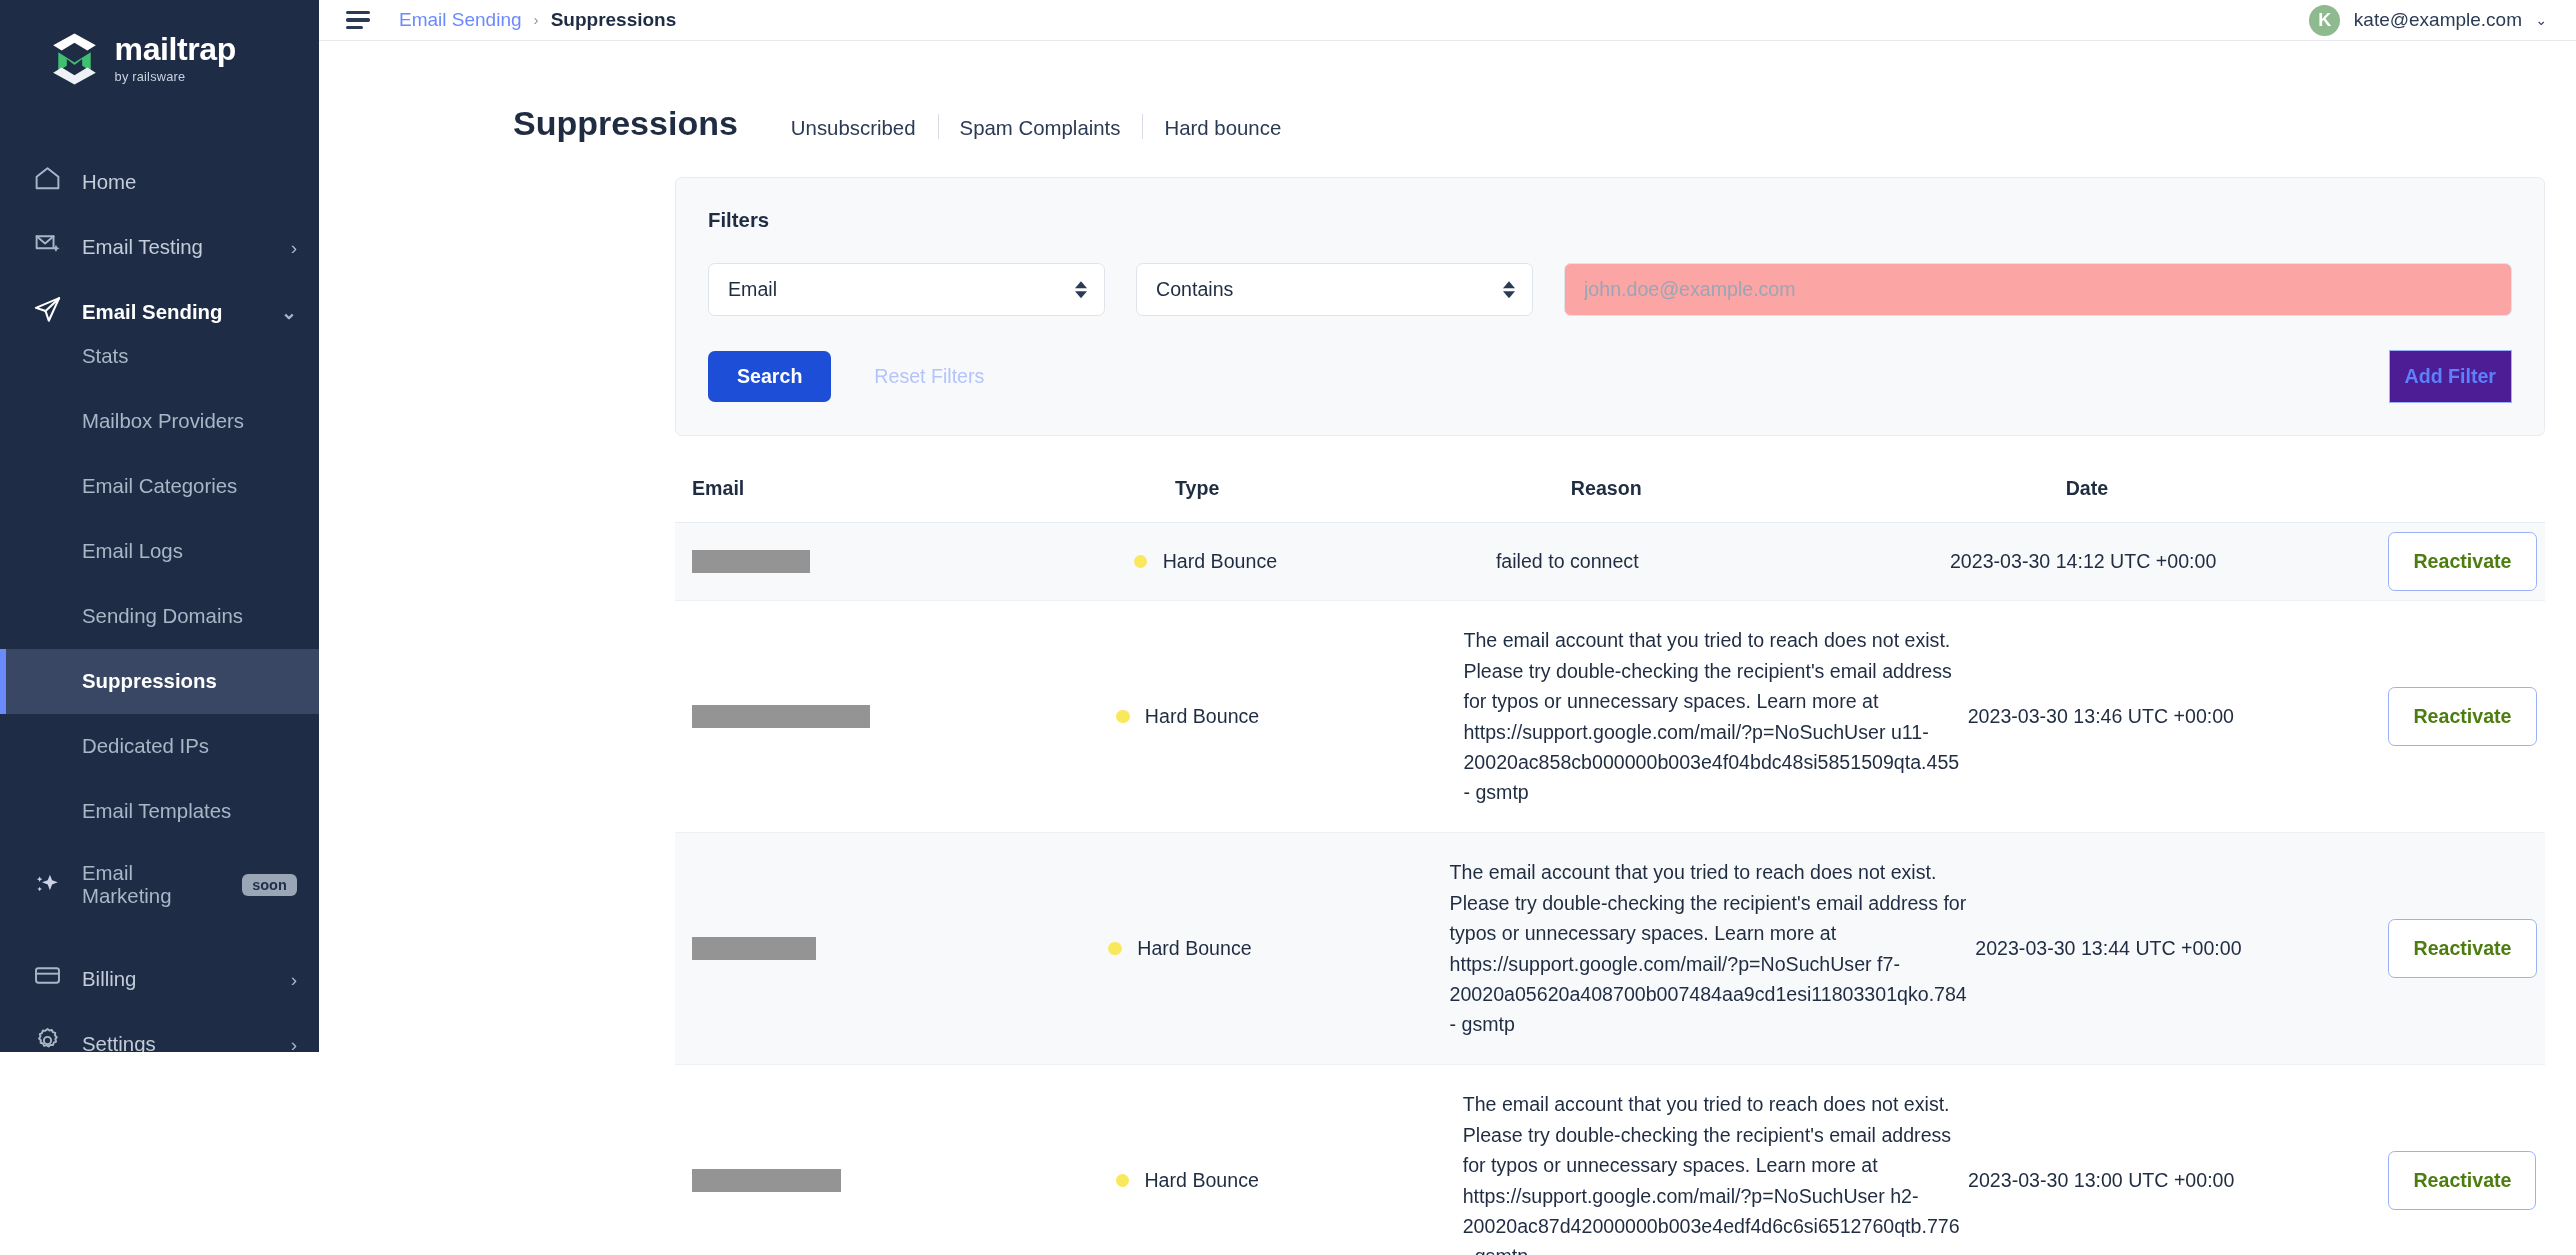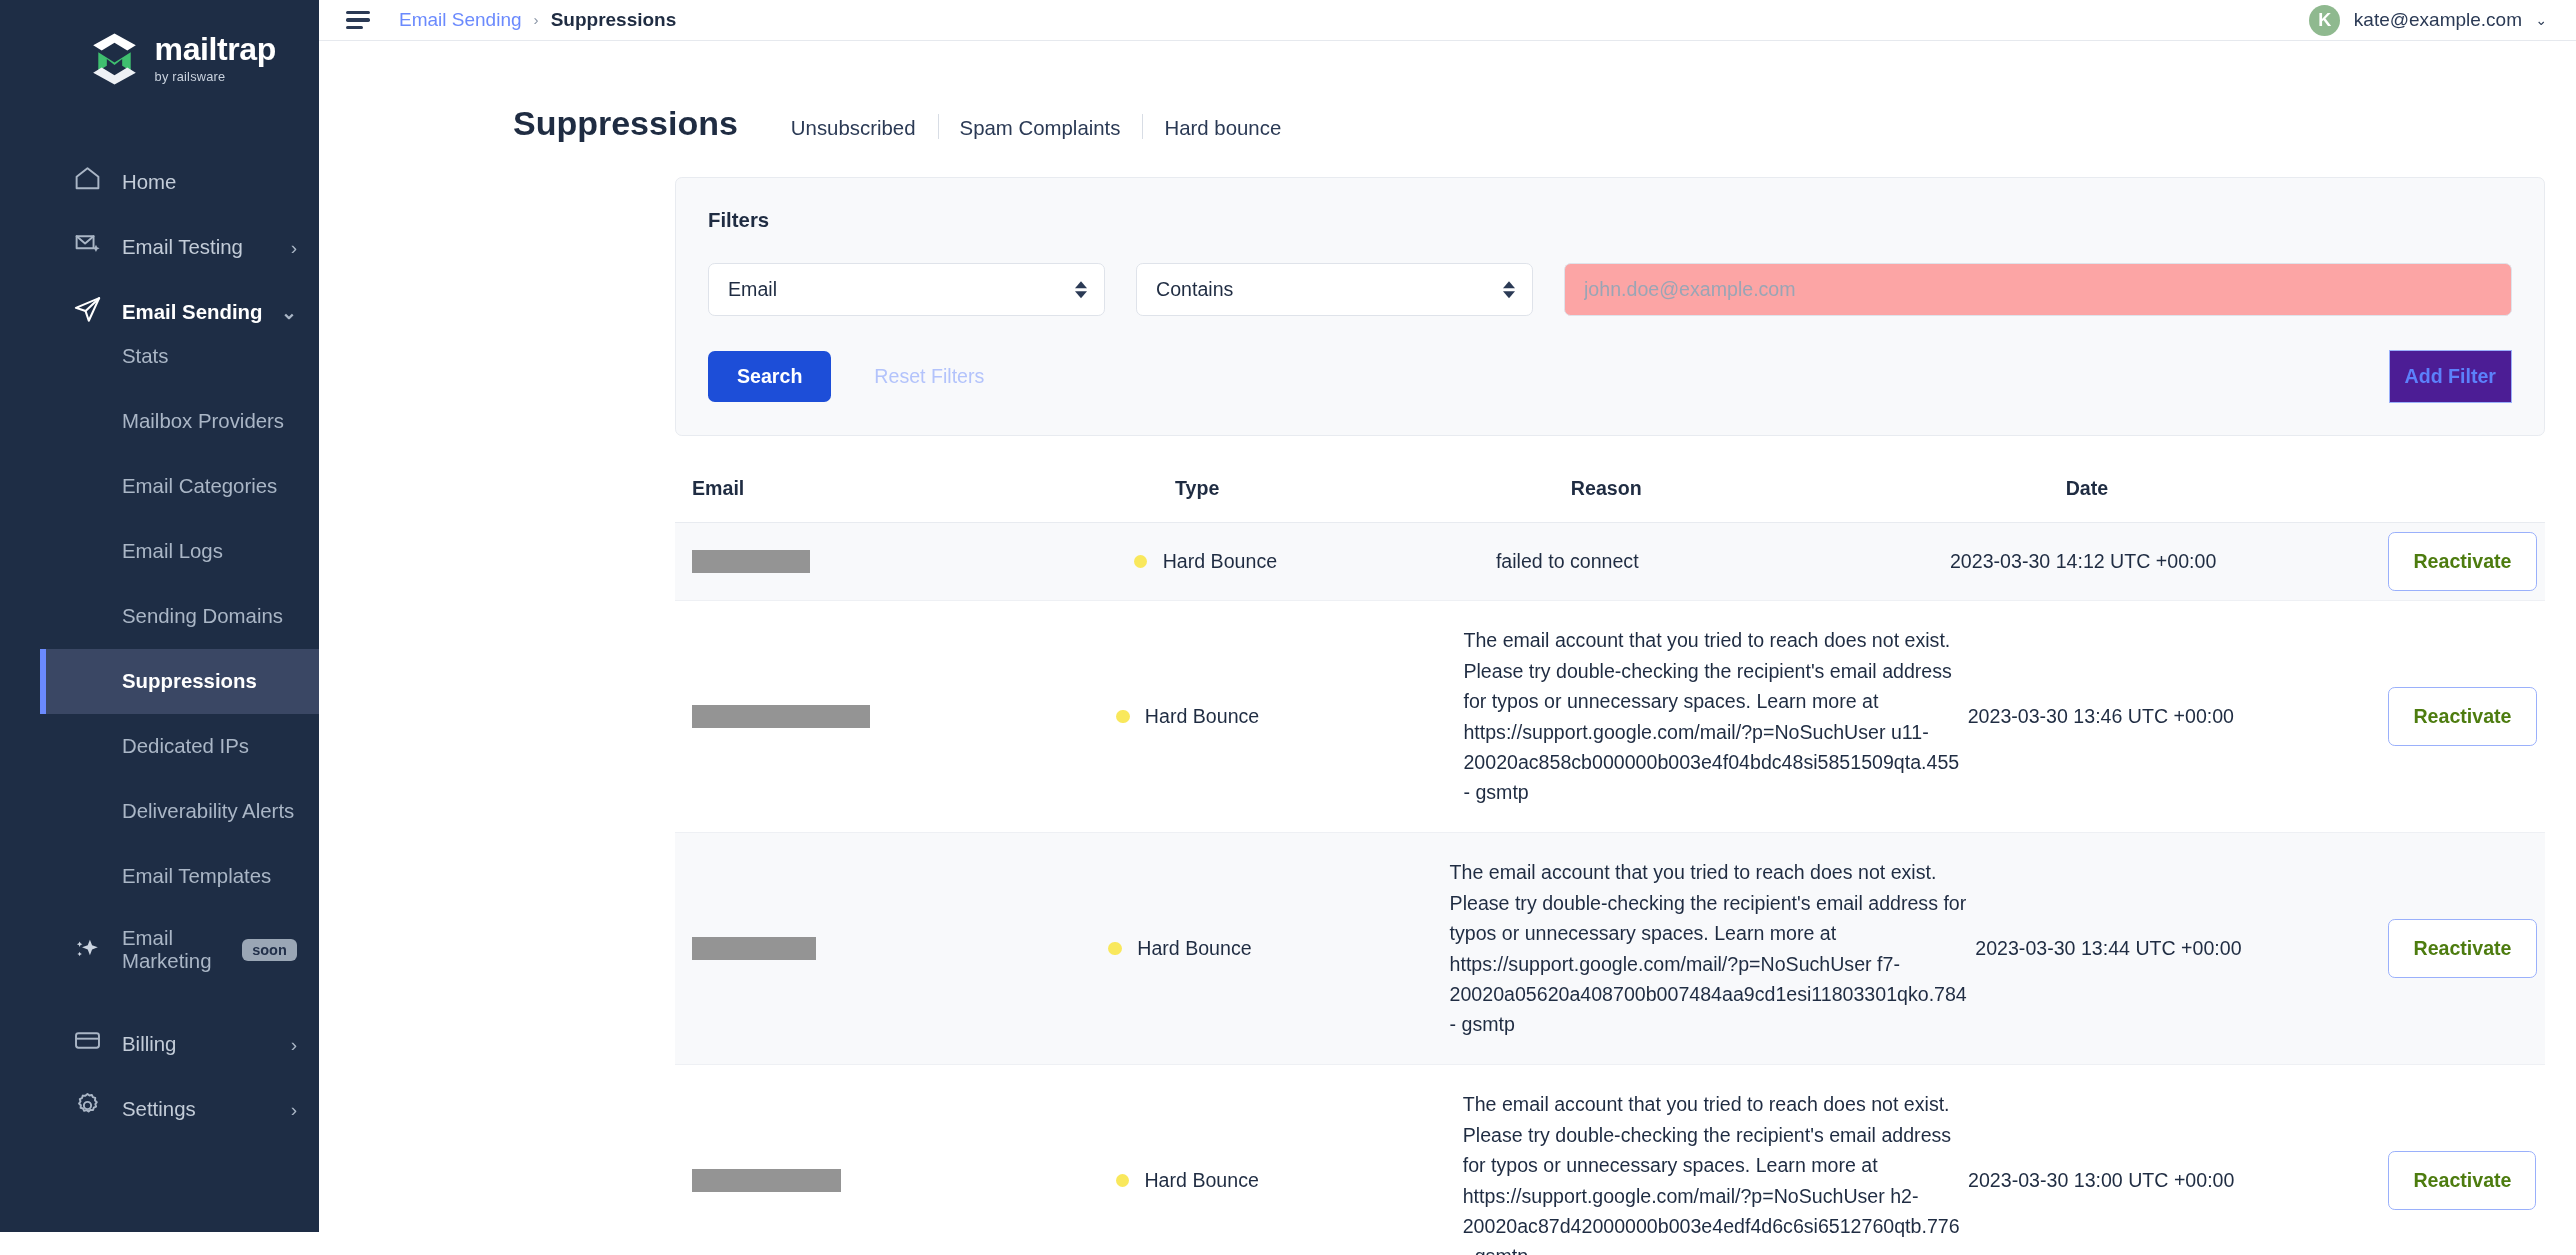--- a/index.html
+++ b/index.html
@@ -9,24 +9,23 @@
     background: #ffffff;
     overflow: hidden;
   }
   .app { display: flex; width: 2576px; height: 1256px; }
 
   
   .sidebar {
     width: 319px;
     min-width: 319px;
     background: #1e2d45;
-    height: 1232px;
+    height: 1052px;
     position: relative;
     overflow: hidden;
-    padding-left: 40px;
   }
   .logo-wrap {
     display: flex; align-items: center;
     padding: 22px 0 0 48px;
     height: 95px;
   }
   .logo-mark { width: 53px; height: 58px; flex: none; }
   .logo-text { margin-left: 13.6px; display: flex; flex-direction: column; justify-content: center; }
   .logo-title {
     color: #ffffff; font-size: 32px; font-weight: 700; letter-spacing: -0.4px;
@@ -288,23 +287,20 @@
       <div class="nav-sub">
         <span>Sending Domains</span>
       </div>
       <div class="nav-sub current">
         <span>Suppressions</span>
       </div>
       <div class="nav-sub">
         <span>Dedicated IPs</span>
       </div>
       <div class="nav-sub">
-        <span>Deliverability Alerts</span>
-      </div>
-      <div class="nav-sub">
         <span>Email Templates</span>
       </div>
 
       <div class="nav-item two-line">
         <span class="ico">
           <svg width="29" height="29" viewBox="0 0 24 24" fill="#cbd4e0" stroke="none">
             <path d="M14 3 l1.8 4.6 L20.5 9.4 L15.8 11.2 L14 16 L12.2 11.2 L7.5 9.4 L12.2 7.6 Z"></path>
             <path d="M5.5 4.5 l.7 1.6 l1.6 .7 l-1.6 .7 l-.7 1.6 l-.7 -1.6 l-1.6 -.7 l1.6 -.7 Z"></path>
             <path d="M5.5 13 l.6 1.3 l1.3 .6 l-1.3 .6 l-.6 1.3 l-.6 -1.3 l-1.3 -.6 l1.3 -.6 Z"></path>
           </svg>

